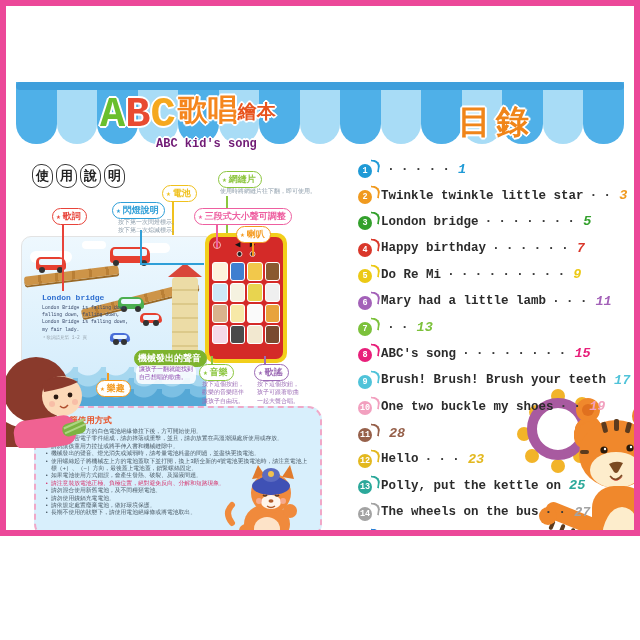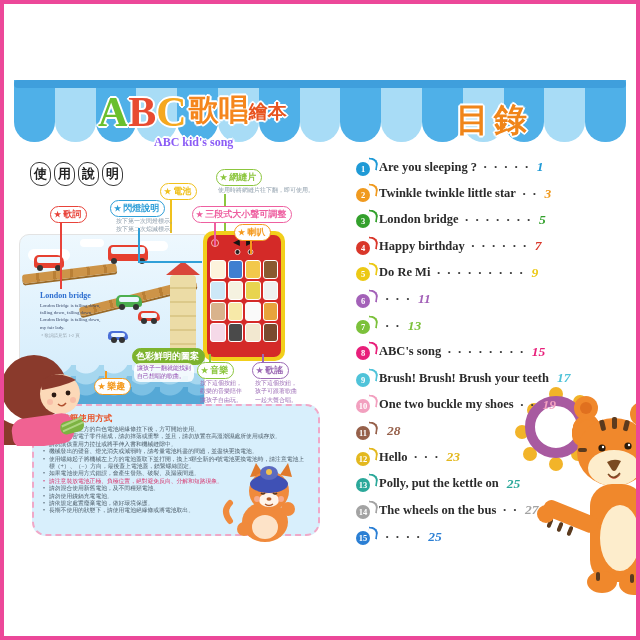--- a/index.html
+++ b/index.html
@@ -1,31 +1,31 @@
 <!DOCTYPE html>
 <html><head>
 <meta charset="utf-8">
 <style>
   html,body{margin:0;padding:0;background:#fff;}
-  .canvas{position:relative;width:640px;height:640px;background:#fff;overflow:hidden;
-    font-family:Liberation Serif, serif;border:4px solid #ec4899;box-sizing:border-box;}
+  .canvas{position:relative;width:640px;height:536px;background:#fff;overflow:hidden;
+    font-family:Liberation Mono, monospace;border:6px solid #ec4899;box-sizing:border-box;}
 
   
   .awning{position:absolute;left:10px;right:10px;top:76px;height:68px;z-index:1;}
   .awning-stripes{display:flex;height:64px;}
   .stripe{flex:1;height:62px;border-radius:0 0 20px 20px;}
   .awning-bar{position:absolute;left:0;right:0;top:0;height:8px;background:#3f9fdc;border-radius:4px;}
 
   .outline-w{text-shadow:-2px 0 #fff,2px 0 #fff,0 -2px #fff,0 2px #fff,
     -1px -1px #fff,1px 1px #fff,-1px 1px #fff,1px -1px #fff;}
   .title-abc{position:absolute;left:94px;top:84px;z-index:2;font-weight:bold;white-space:nowrap;}
   .abc-letter{font-size:42px;color:var(--c);}
   .title-cn{font-size:30px;color:#f5861d;vertical-align:6px;margin-left:2px;}
   .title-hb{font-size:19px;color:#e8541f;vertical-align:8px;}
-  .subtitle{position:absolute;left:150px;top:131px;z-index:2;font-size:12px;font-weight:bold;color:#8b5cf6;}
+  .subtitle{position:absolute;left:150px;top:131px;z-index:2;font-size:12px;font-weight:bold;color:#701a75;}
   .toc-title{position:absolute;left:452px;top:94px;z-index:2;font-size:33px;font-weight:bold;
     color:#f08519;letter-spacing:5px;}
 
   
   .usage-header{position:absolute;left:26px;top:158px;z-index:5;display:flex;gap:3px;}
   .usage-header span{background:#fff;border:1.7px solid #3a3a3a;border-radius:9px 11px 9px 11px;
     font-size:13px;font-weight:bold;padding:2px 3px;color:#222;}
 
   
   .tag{position:absolute;display:inline-flex;align-items:center;gap:2px;background:#fff;
@@ -168,21 +168,21 @@
     </div>
   <div class="tag" style="left: 188px; top: 202px; --c: #ee5fa0;">
       <span class="star">★</span>
       <span>三段式大小聲可調整</span>
     </div>
   <div class="tag" style="left: 230px; top: 220px; --c: #f59a1e;">
       <span class="star">★</span>
       <span>喇叭</span>
     </div>
   <div class="tag solid" style="left: 128px; top: 344px; --c: #7db32e;">
-      <span>色彩鮮明的圖案</span>
+      <span>機械發出的聲音</span>
     </div>
   <div class="tiny secai-desc" style="left:130px;top:359px">
       <div>讓孩子一翻就能找到</div>
       <div>自己想唱的歌曲。</div>
     </div>
   <div class="tag" style="left: 193px; top: 358px; --c: #8cc63e;">
       <span class="star">★</span>
       <span>音樂</span>
     </div>
   <div class="tiny purple" style="left:196px;top:375px">
@@ -313,21 +313,20 @@
       </div>
   </div>
 
   <div class="toc">
 
   <div class="toc-row" style="--c: #1f9ad6;">
         <span class="note">
           <span class="head">1</span>
           <span class="stem"></span>
         </span>
-        <span class="t">Are you sleeping ?</span>
         <span class="d">·····</span>
         <span class="p">1</span>
       </div>
       <div class="toc-row" style="--c: #f09a1f;">
         <span class="note">
           <span class="head">2</span>
           <span class="stem"></span>
         </span>
         <span class="t">Twinkle twinkle little star</span>
         <span class="d">··</span>
@@ -358,20 +357,21 @@
         </span>
         <span class="t">Do Re Mi</span>
         <span class="d">·········</span>
         <span class="p">9</span>
       </div>
       <div class="toc-row" style="--c: #a361b8;">
         <span class="note">
           <span class="head">6</span>
           <span class="stem"></span>
         </span>
+        <span class="t">Mary had a little lamb</span>
         <span class="d">···</span>
         <span class="p">11</span>
       </div>
       <div class="toc-row" style="--c: #7cc13b;">
         <span class="note">
           <span class="head">7</span>
           <span class="stem"></span>
         </span>
         <span class="d">··</span>
         <span class="p">13</span>

